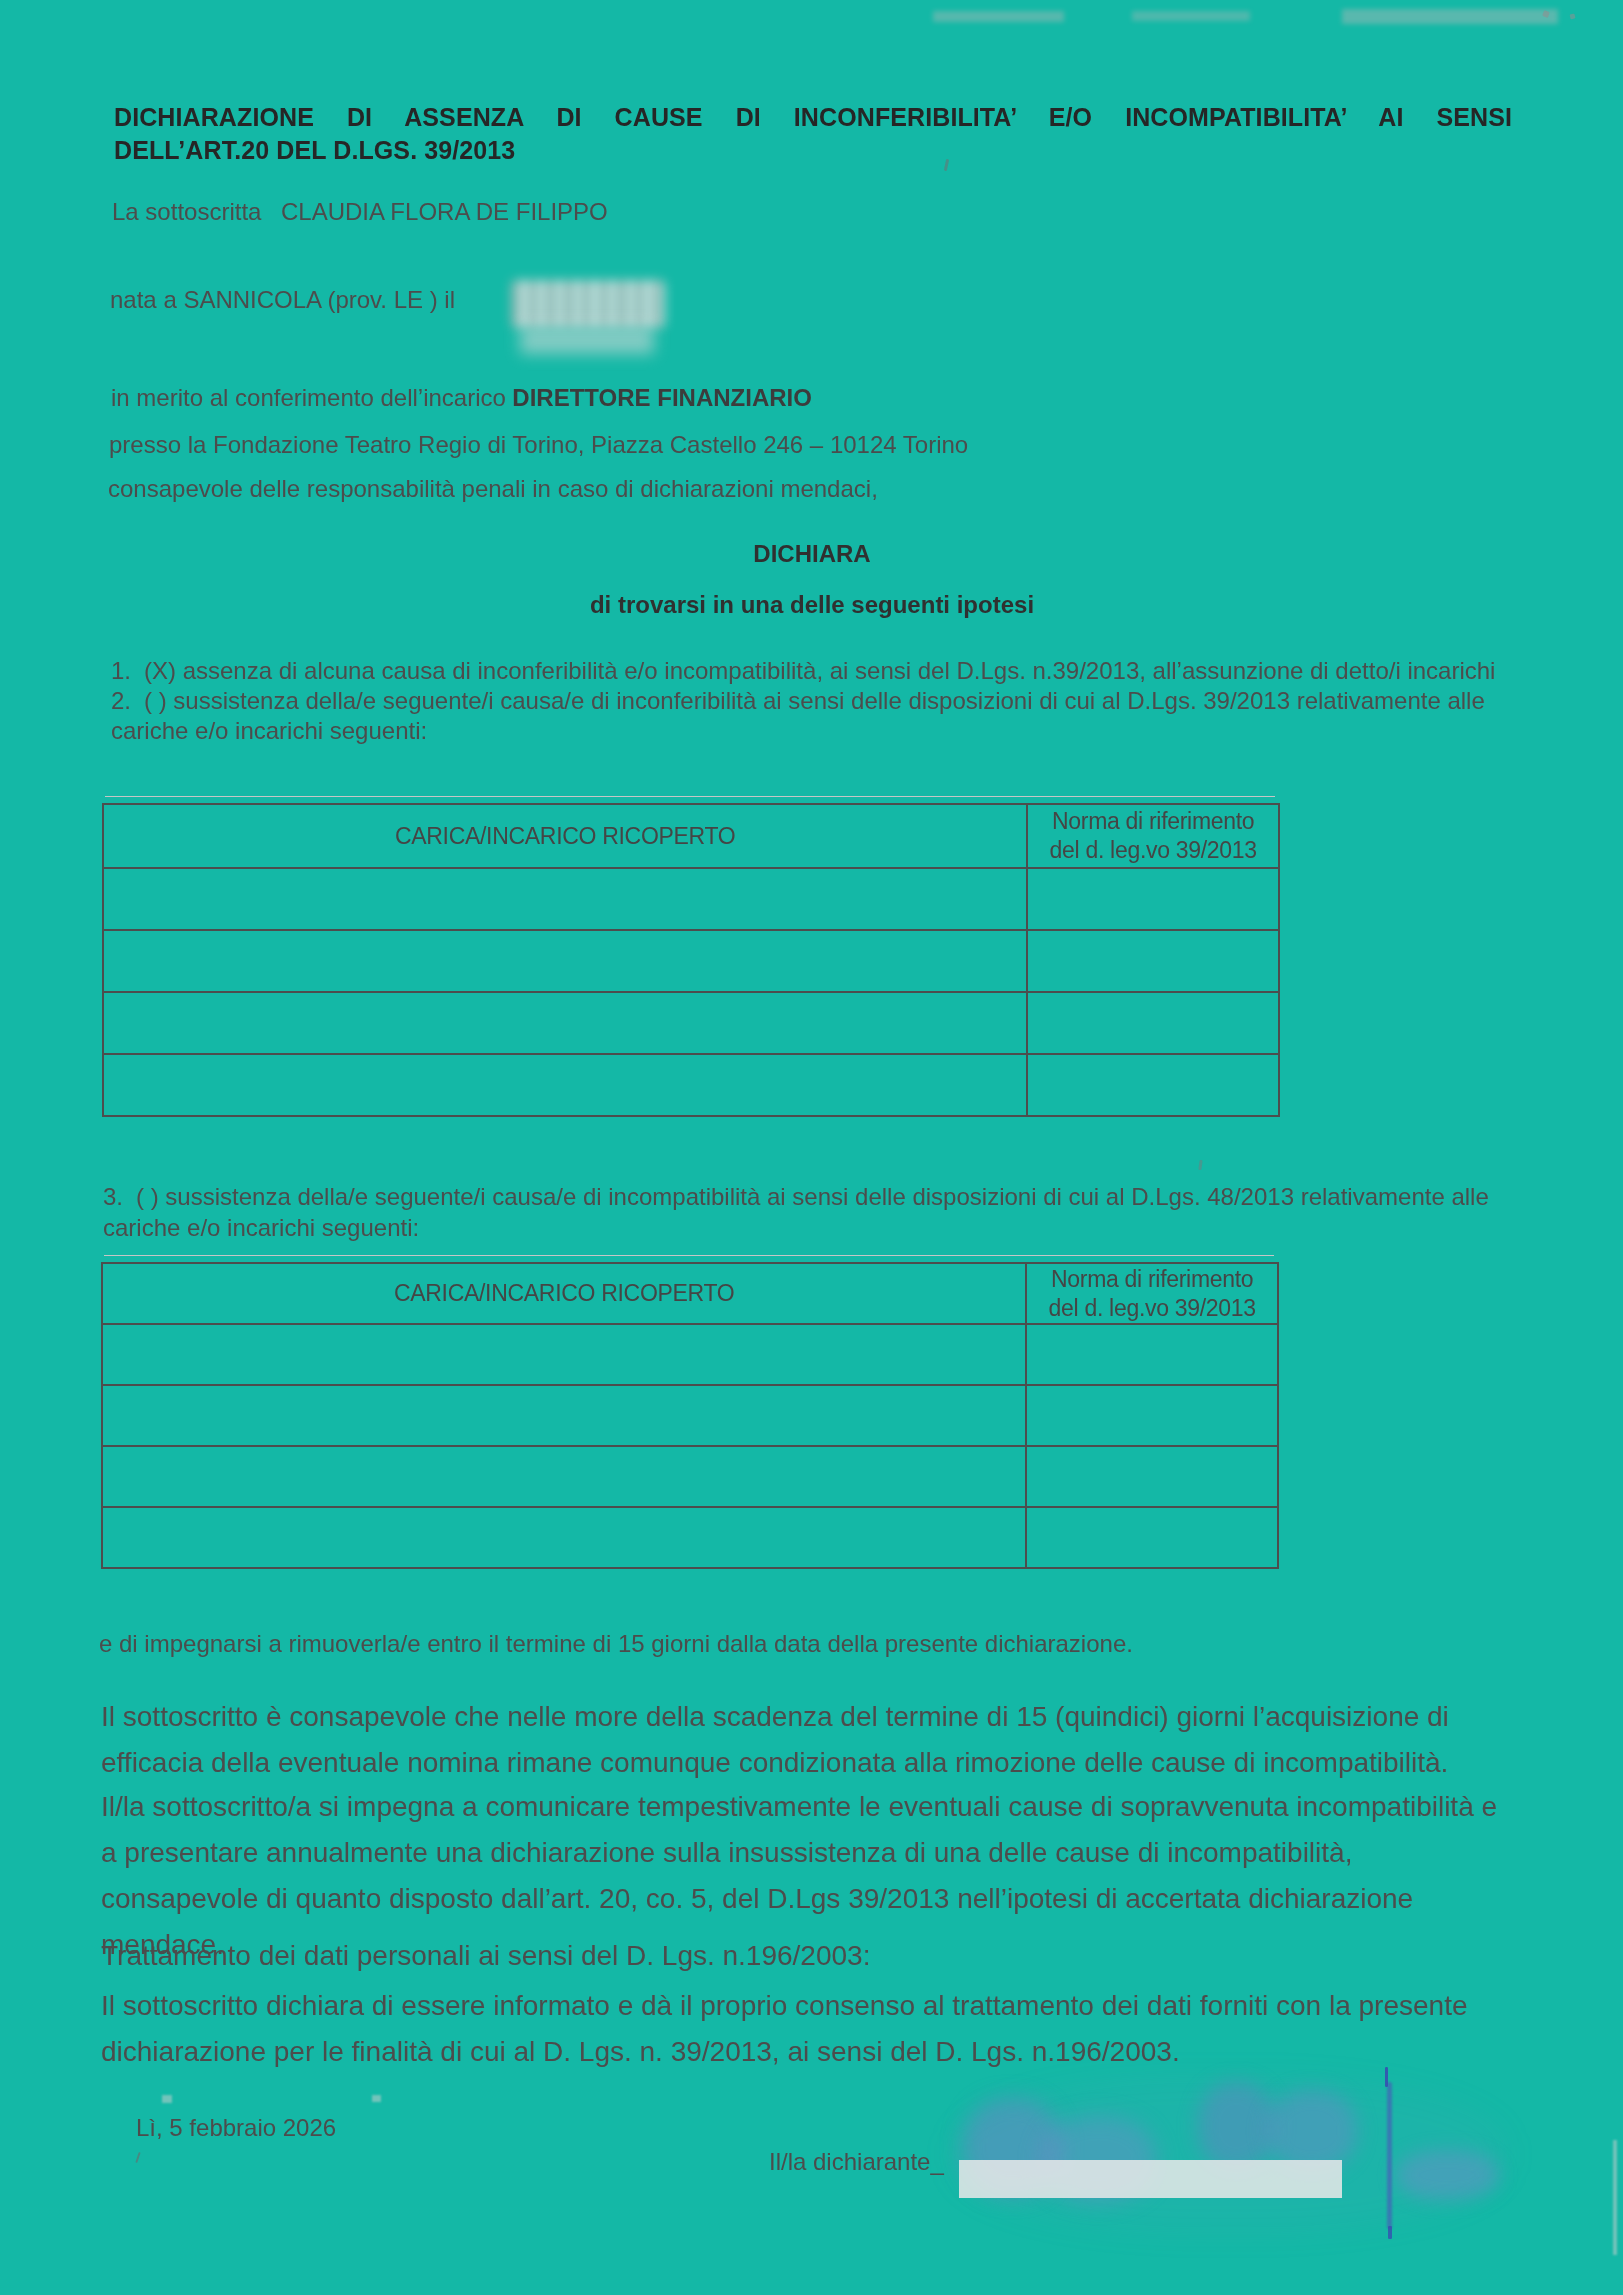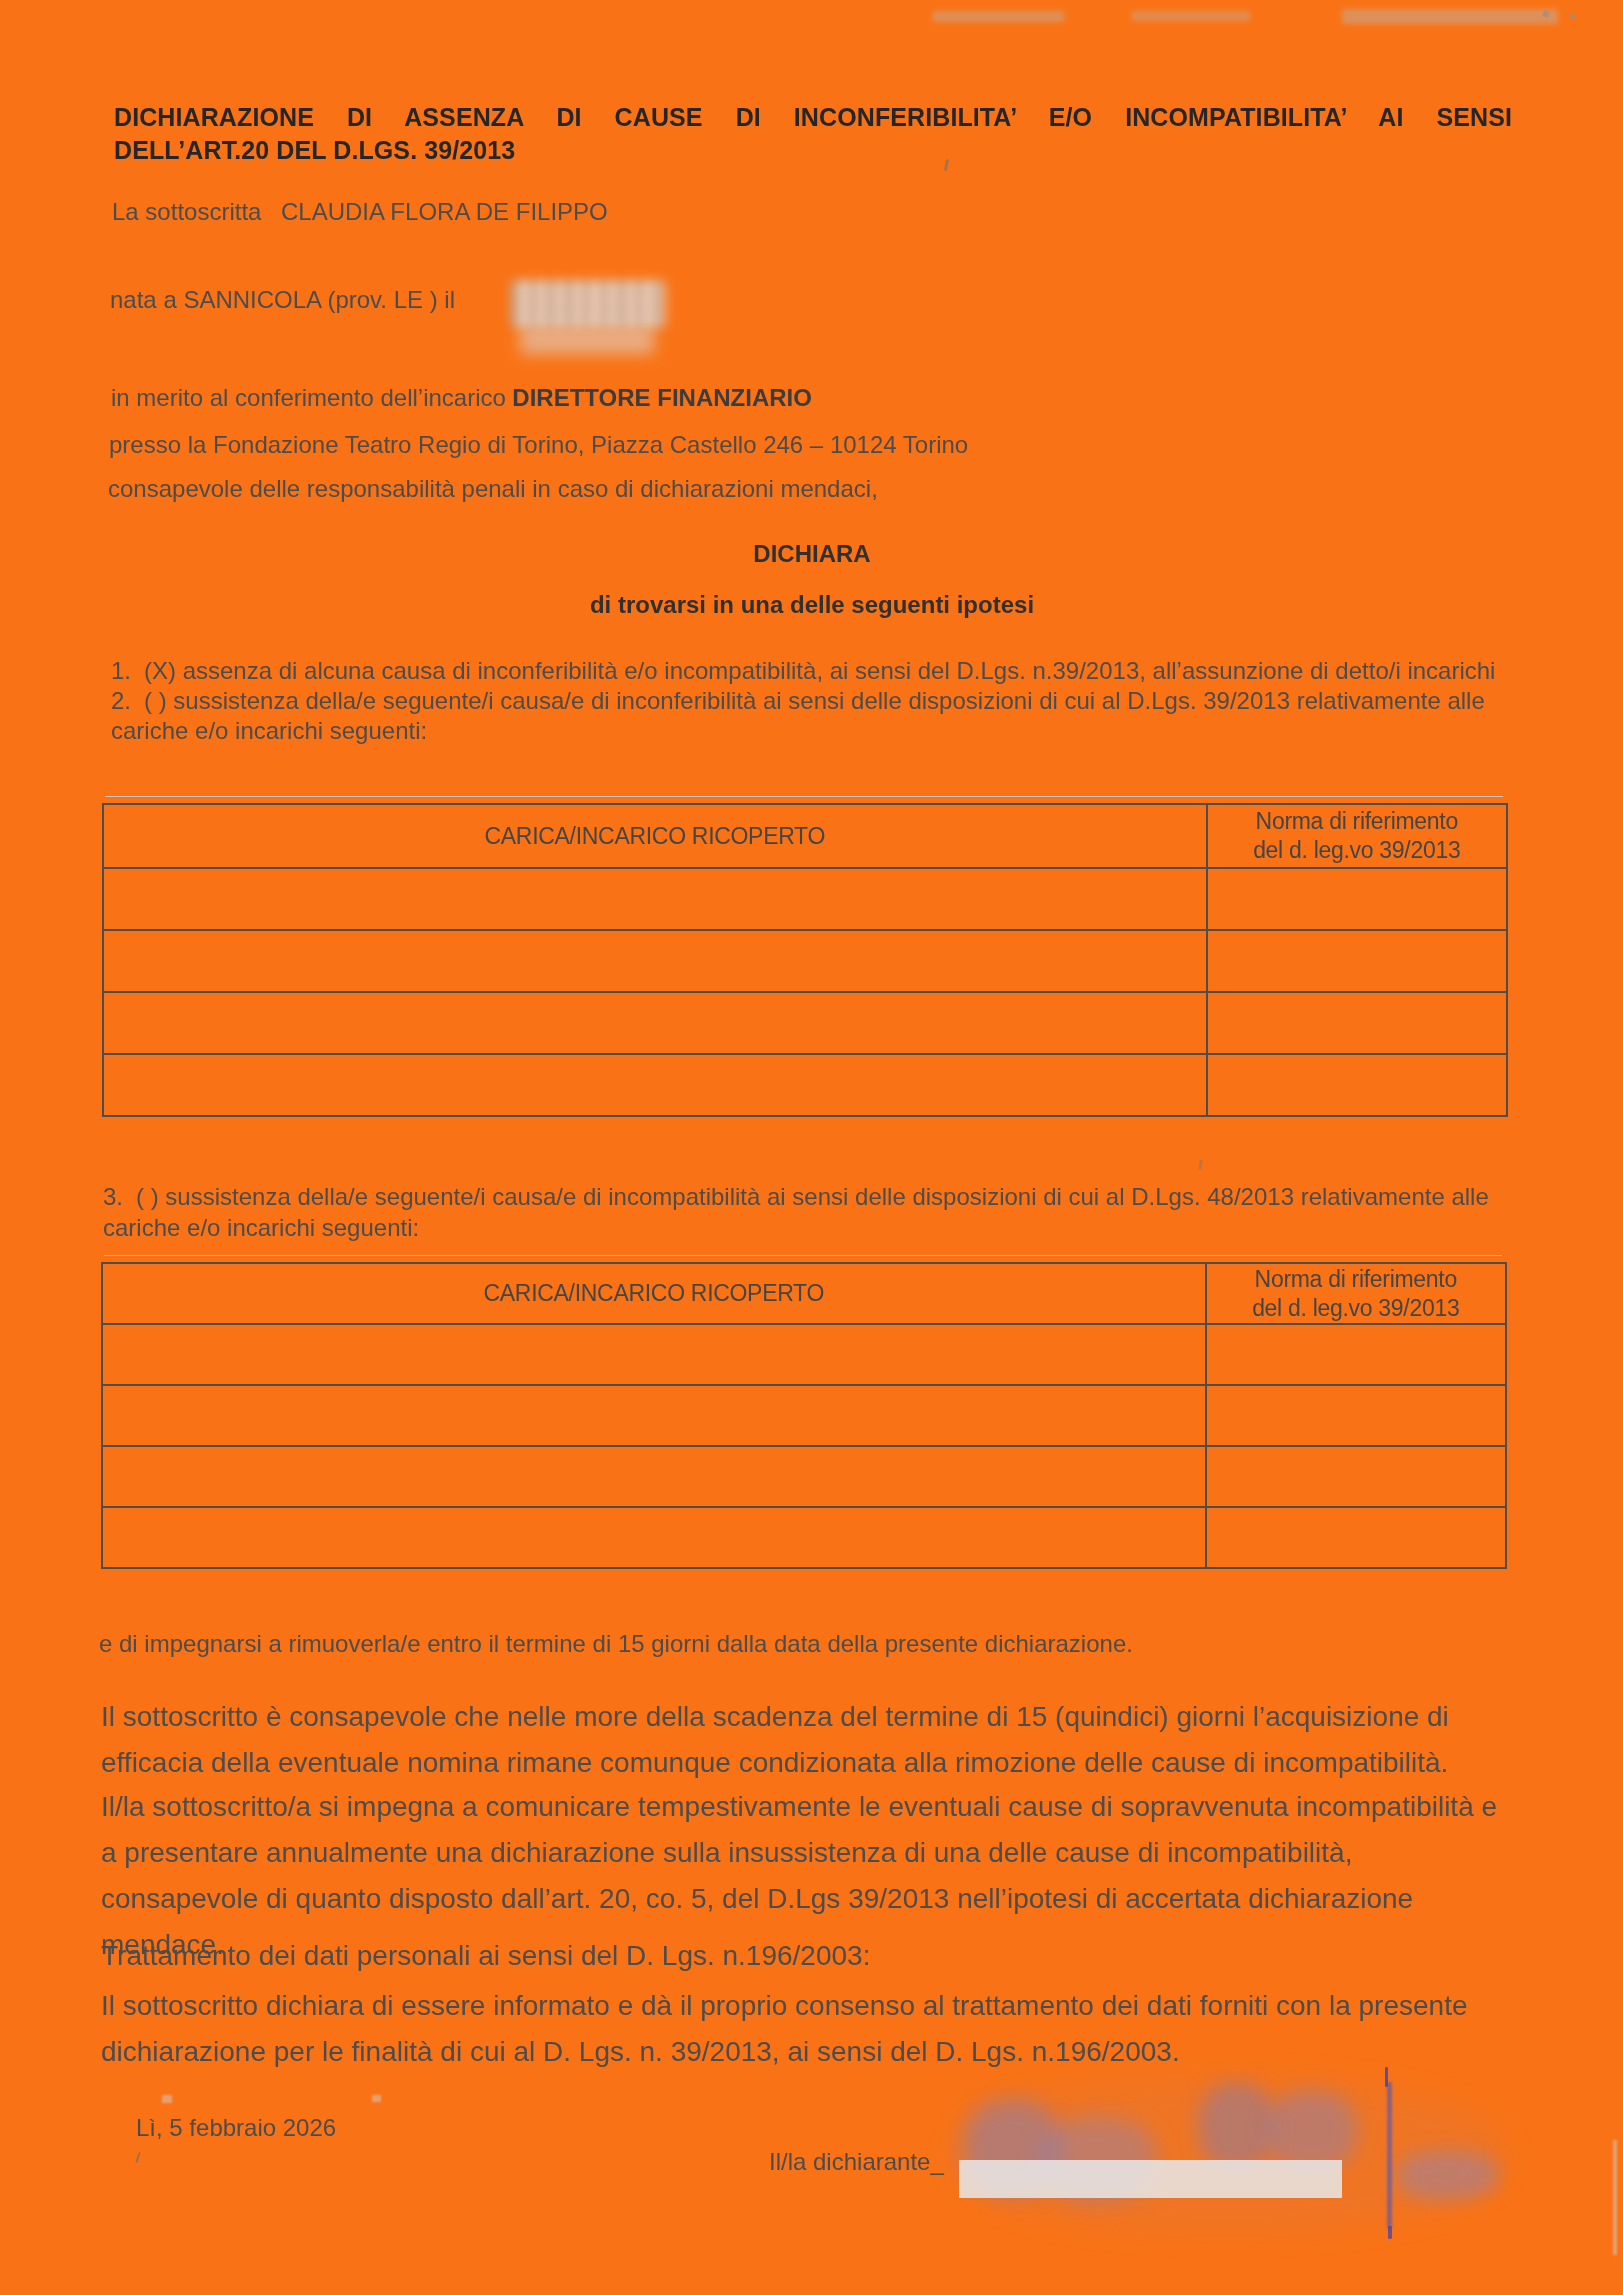--- a/index.html
+++ b/index.html
@@ -1,20 +1,20 @@
 <!DOCTYPE html>
 <html lang="it" style="font-size:10.5px"><head>
 <meta charset="utf-8">
 <style>
   html,body { margin:0; padding:0; background:#e9e9e9; }
   .page {
     position:relative;
     width:1623px; height:2295px;
     margin:0 auto;
-    background:#f97316;
+    background:#14b8a6;
     font-family:"Liberation Sans", sans-serif;
     color:#4c4c4c;
     overflow:hidden;
   }
   .abs { position:absolute; }
   .body-text { font-size:24px; line-height:31px; white-space:nowrap; }
 
   
   .doc-title {
     left:114px; top:101px; width:1398px;
@@ -35,21 +35,21 @@
   }
 
   
   .items-block { left:111px; top:656px; width:1398px; }
   .items-block p, .item3-block p { margin:0; font-size:24px; line-height:30px; }
   .item-num { margin-right:13px; }
   .item3-block { left:103px; top:1181px; width:1398px; }
   .item3-block p { line-height:31px; }
 
   
-  .table-wrap { width:1406px; }
+  .table-wrap { width:1178px; }
   .table-wrap::before {
     content:""; position:absolute; left:2.6px; right:5.2px; top:-7.2px;
     height:1.3px; background:#c6c6c6;
   }
   table.decl-table { width:100%; border-collapse:collapse; table-layout:fixed; }
   .decl-table th, .decl-table td { border:2px solid #4d4d4d; padding:0; }
   .decl-table th {
     font-weight:normal; color:#454545;
     font-size:23px; letter-spacing:-0.3px;
     text-align:center; vertical-align:middle;

